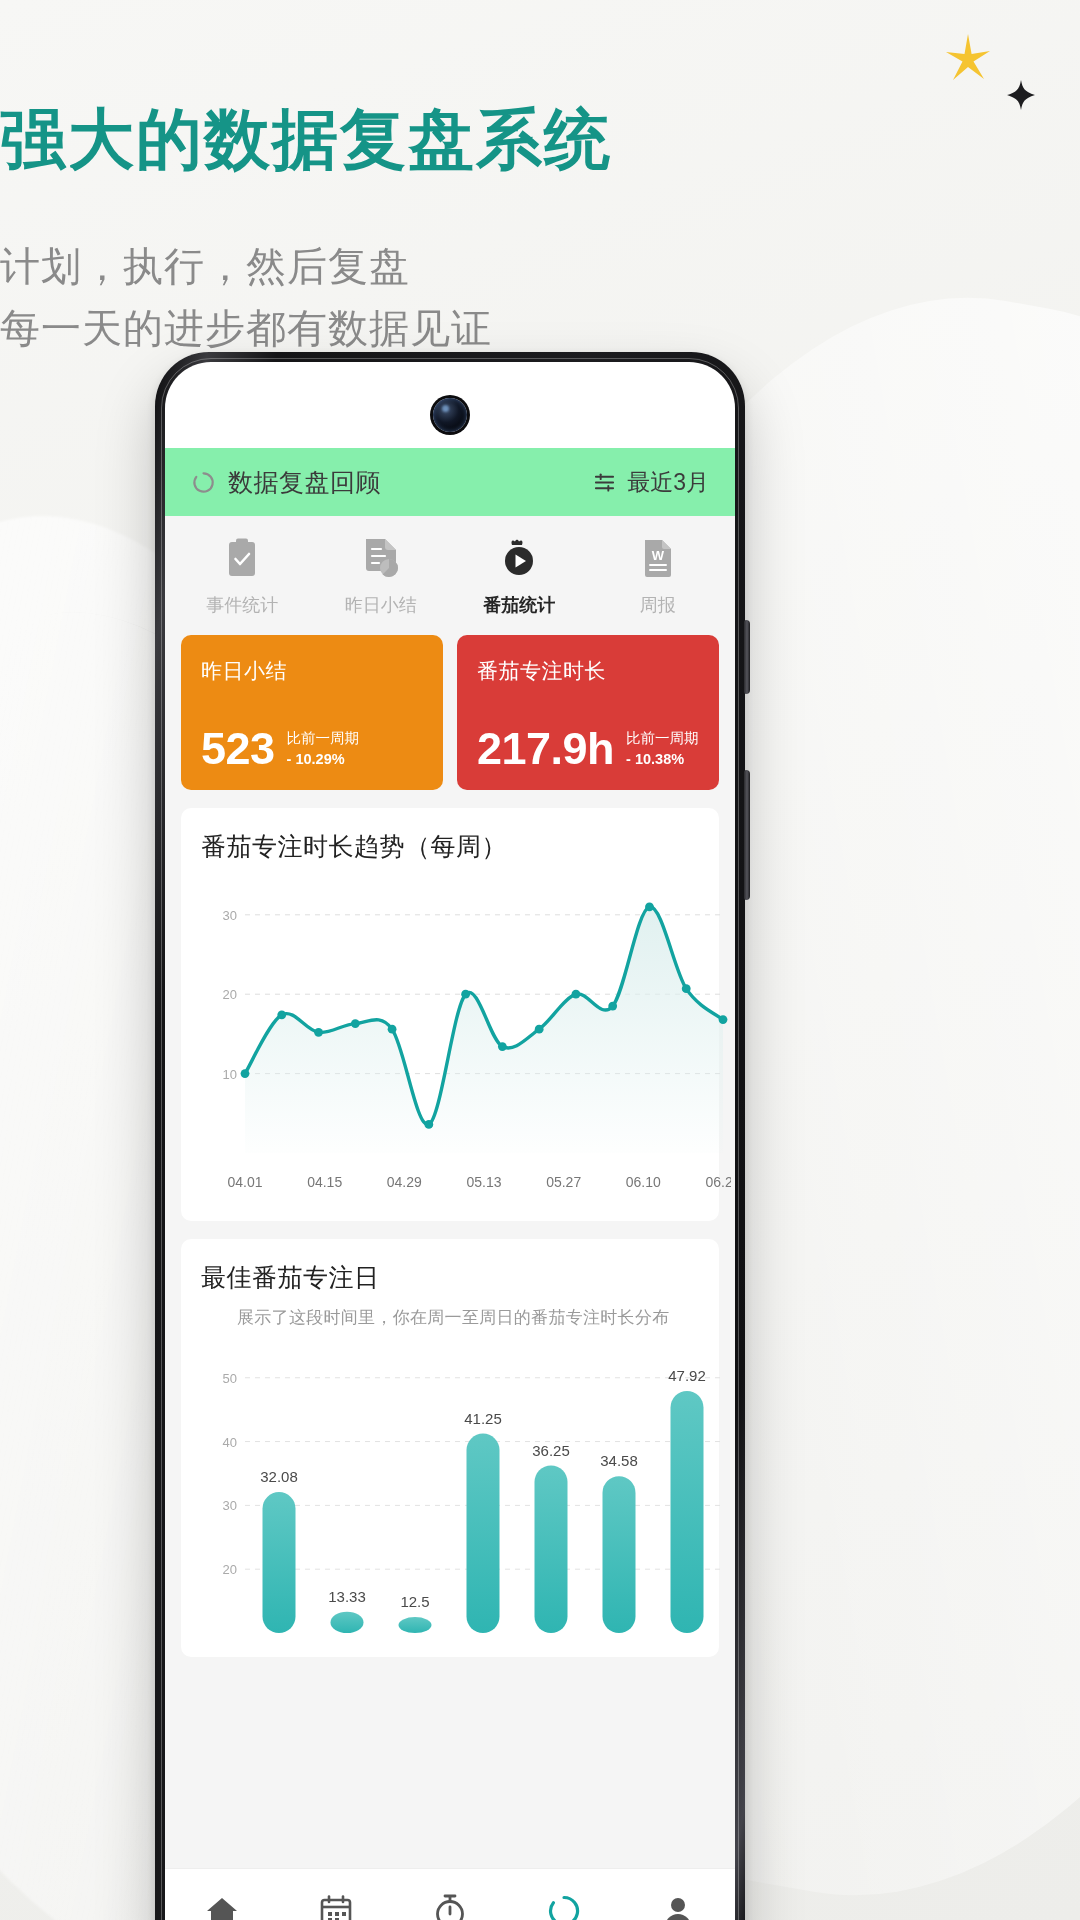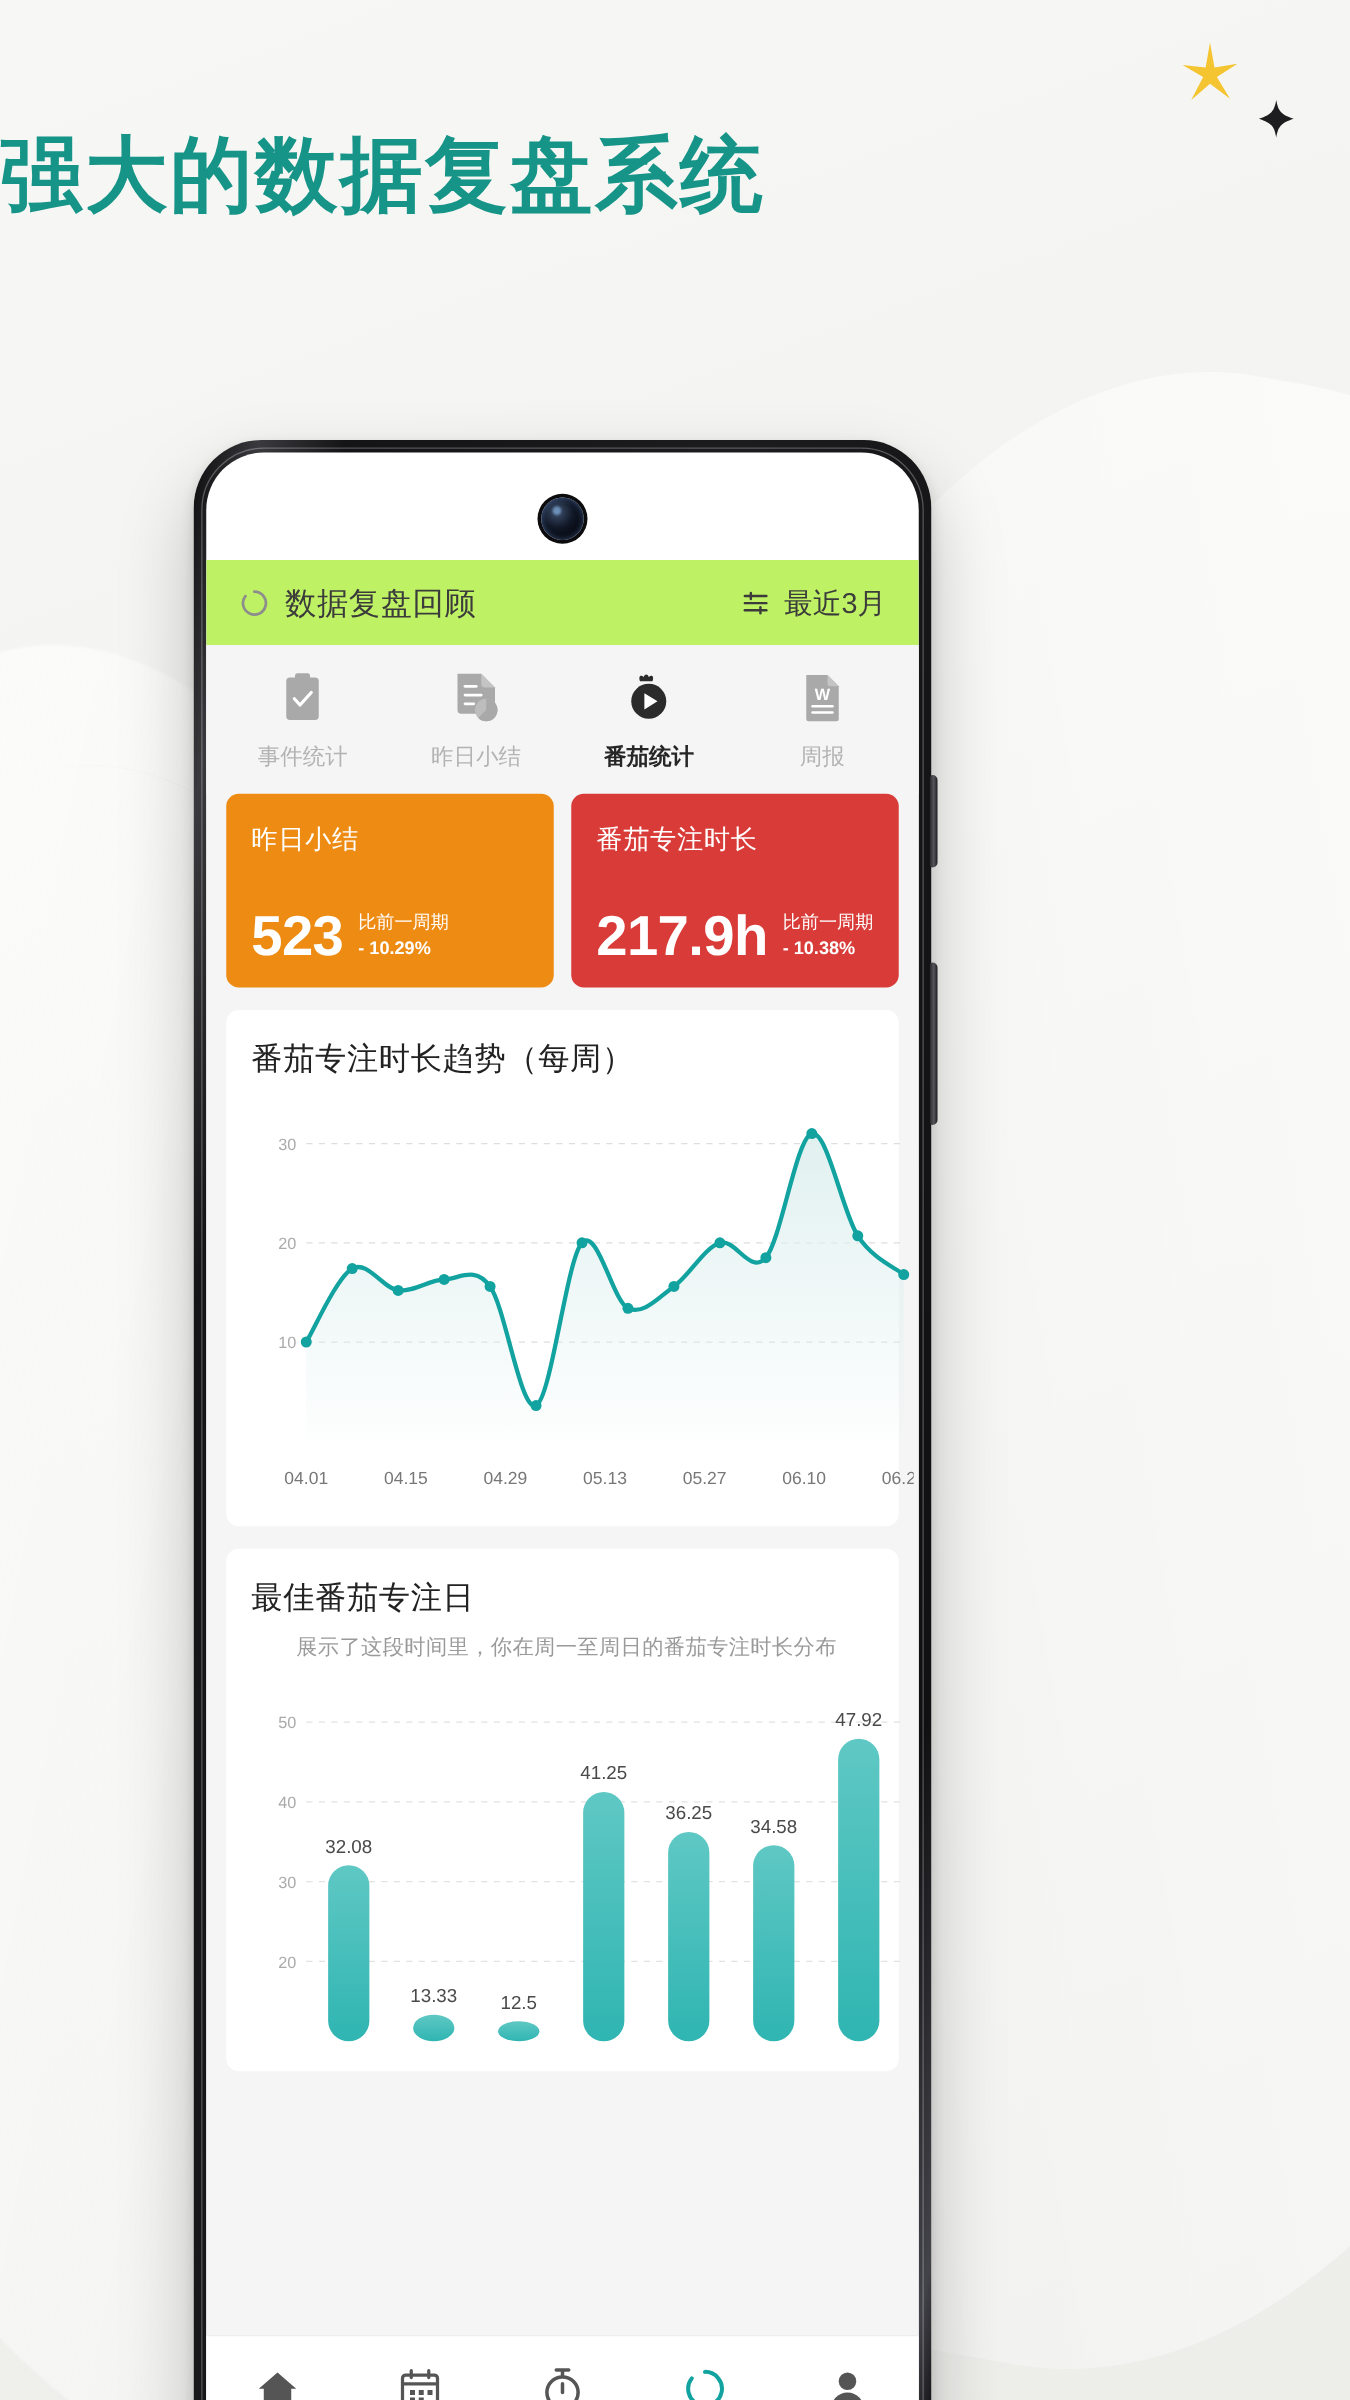--- a/index.html
+++ b/index.html
@@ -82,21 +82,21 @@
   }
   .camera::after{
     content:""; position:absolute; left:9px; top:7px; width:7px; height:7px;
     border-radius:50%; background:rgba(150,200,255,.55); filter: blur(1px);
   }
 
   
   .app-header {
     position: absolute; top: 86px; left: 0; width: 570px; height: 68px;
     display: flex; align-items: center; justify-content: space-between;
-    padding: 0 26px; background: #bef264;
+    padding: 0 26px; background: #86efac;
   }
   .app-title-grp { display: flex; align-items: center; gap: 12px; }
   .app-title { font-size: 25px; color: #3b3b3b; letter-spacing: .5px; }
   .reflect-icon { width: 25px; height: 25px; }
   .header-right { display: flex; align-items: center; gap: 11px; }
   .range-label { font-size: 23px; color: #3b3b3b; }
 
   
   .content {
     position: absolute; top: 154px; left: 0; width: 570px; bottom: 0;
@@ -156,20 +156,24 @@
   <path d="M30 4 L33.6 24 L52 21 L35.5 31.5 L46 49 L30 37 L15 50 L24.5 31.5 L8 22 L26.5 24 Z" fill="#f5c431"></path>
 </svg>
 <svg class="spark-cross" viewBox="0 0 34 34">
   <path d="M17 2 C18.5 10 20 13.5 31 17 C20 20.5 18.5 24 17 32 C15.5 24 14 20.5 3 17 C14 13.5 15.5 10 17 2 Z" fill="#1d1d1f"></path>
 </svg>
 
 <div class="headline-block">
   <div class="headline">
     <span class="hl-mark"></span>
     <span>强大的数据复盘系统</span>
+  </div>
+  <div class="subline">
+    <div>计划，执行，然后复盘</div>
+    <div>每一天的进步都有数据见证</div>
   </div>
 </div>
 
 <div class="phone">
   <div class="phone-btn b1"></div>
   <div class="phone-btn b2"></div>
 
   <div class="screen">
     <div class="camera"></div>
 

